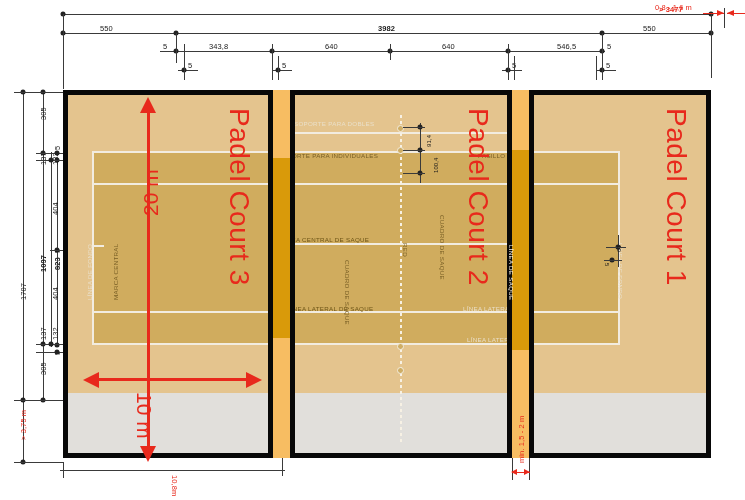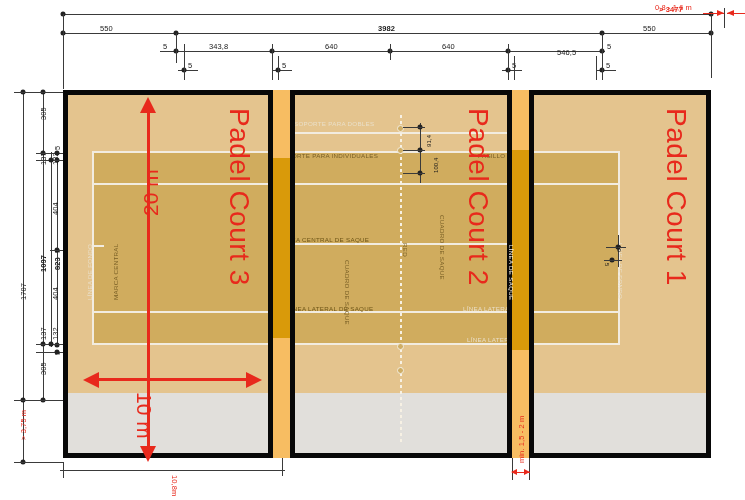--- a/index.html
+++ b/index.html
@@ -75,21 +75,21 @@
     <div class="hline" style="left:160px;top:51px;width:445px;"></div>
     <div class="dot" style="left:176px;top:51px;"></div>
     <div class="dot" style="left:272px;top:51px;"></div>
     <div class="dot" style="left:390px;top:51px;"></div>
     <div class="dot" style="left:508px;top:51px;"></div>
     <div class="dot" style="left:602px;top:51px;"></div>
     <div class="dimtxt" style="left:163px;top:43px;">5</div>
     <div class="dimtxt" style="left:209px;top:43px;">343,8</div>
     <div class="dimtxt" style="left:325px;top:43px;">640</div>
     <div class="dimtxt" style="left:442px;top:43px;">640</div>
-    <div class="dimtxt" style="left:541px;top:49px;padding-left:16px;">546,5</div>
+    <div class="dimtxt" style="left:541px;top:43px;padding-left:16px;">546,5</div>
     <div class="dimtxt" style="left:607px;top:43px;">5</div>
 
     <div class="hline" style="left:178px;top:70px;width:20px;"></div>
     <div class="dot" style="left:184px;top:70px;"></div>
     <div class="dimtxt" style="left:188px;top:62px;">5</div>
     <div class="hline" style="left:272px;top:70px;width:20px;"></div>
     <div class="dot" style="left:278px;top:70px;"></div>
     <div class="dimtxt" style="left:282px;top:62px;">5</div>
     <div class="hline" style="left:502px;top:70px;width:20px;"></div>
     <div class="dot" style="left:508px;top:70px;"></div>

